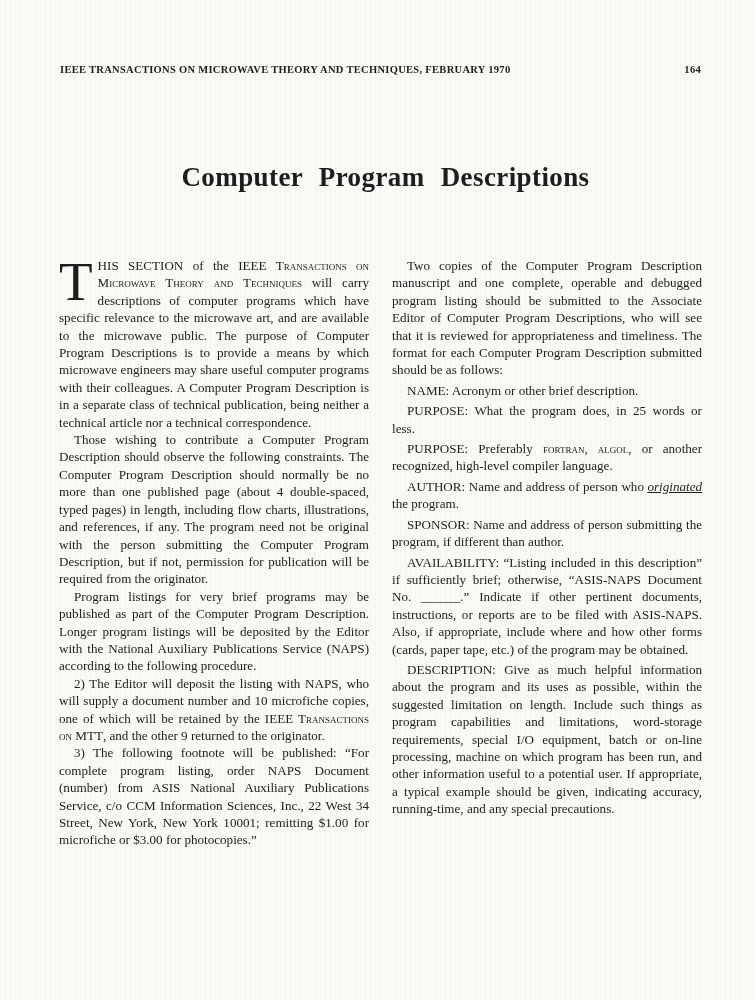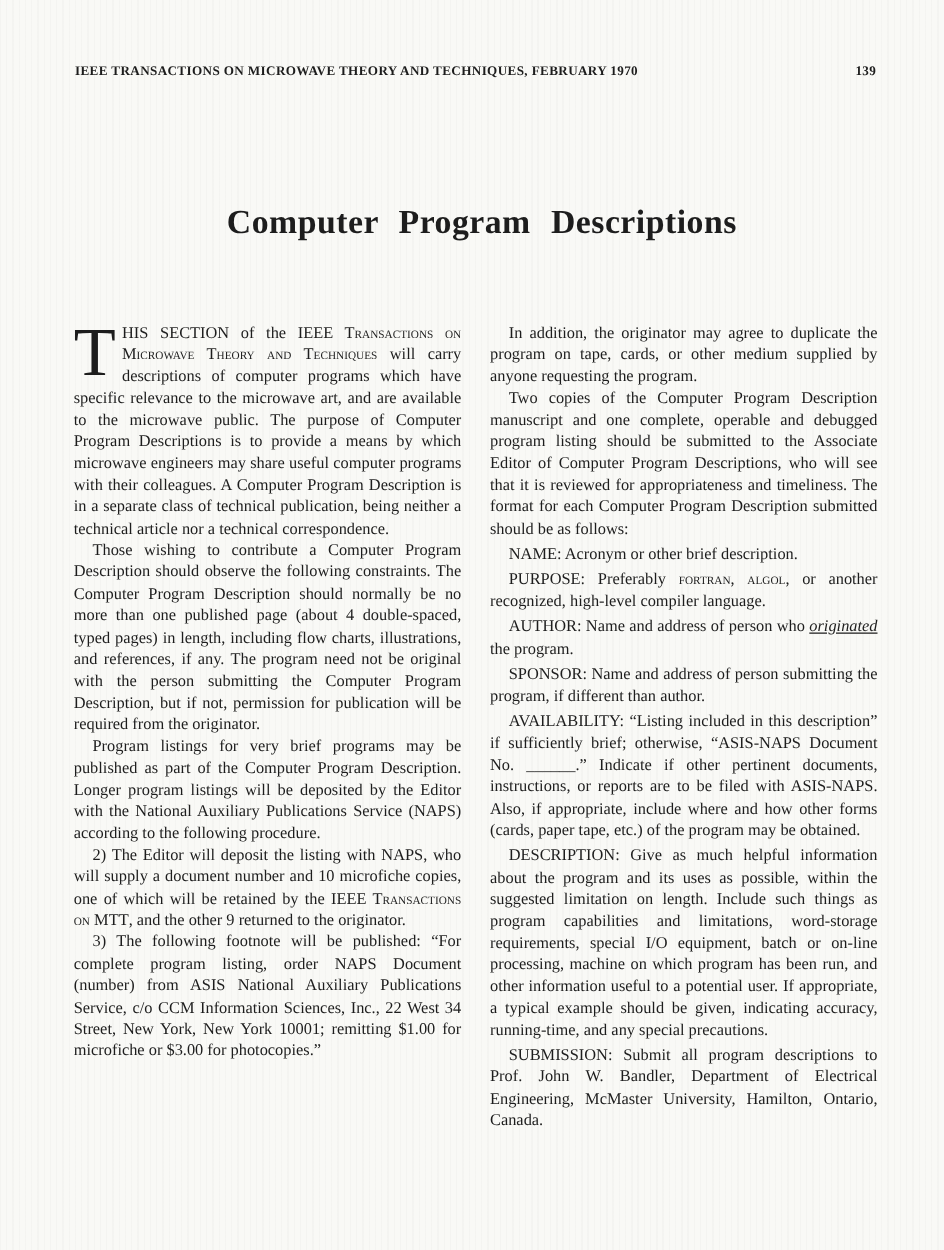--- a/index.html
+++ b/index.html
@@ -12,21 +12,21 @@
   .page{
     position:relative;
     width:755px;height:1000px;
     background:
       repeating-linear-gradient(90deg, rgba(0,0,0,0.018) 0px, rgba(0,0,0,0.018) 1px, rgba(0,0,0,0) 1px, rgba(0,0,0,0) 5px),
       #f9f9f6;
     color:#1d1d1d;
   }
   .running-head{
     position:absolute;
-    top:52px;left:60px;right:54px;
+    top:64px;left:60px;right:54px;
     display:flex;
     justify-content:space-between;
     align-items:flex-start;
     font-size:10.5px;
     font-weight:bold;
     letter-spacing:0.3px;
     font-family:Liberation Serif, serif;
   }
   .article-title{
     position:absolute;
@@ -63,39 +63,38 @@
   .smallcaps{font-variant:small-caps;}
   .italic{font-style:italic;text-decoration:underline;}
 </style>
 </head>
 <body>
 
 <div class="page">
 
   <div class="running-head">
     <span>IEEE TRANSACTIONS ON MICROWAVE THEORY AND TECHNIQUES, FEBRUARY 1970</span>
-    <span>139</span>
+    <span>164</span>
   </div>
 
   <h1 class="article-title">Computer Program Descriptions</h1>
 
   <div class="columns">
     <div class="column">
         <p class="para"><span class="dropcap">T</span><span>HIS SECTION of the </span><span class="smallcaps">IEEE Transactions on Microwave Theory and Techniques</span><span> will carry descriptions of computer programs which have specific relevance to the microwave art, and are available to the microwave public. The purpose of Computer Program Descriptions is to provide a means by which microwave engineers may share useful computer programs with their colleagues. A Computer Program Description is in a separate class of technical publication, being neither a technical article nor a technical correspondence.</span></p>
         <p class="para indent"><span>Those wishing to contribute a Computer Program Description should observe the following constraints. The Computer Program Description should normally be no more than one published page (about 4 double-spaced, typed pages) in length, including flow charts, illustrations, and references, if any. The program need not be original with the person submitting the Computer Program Description, but if not, permission for publication will be required from the originator.</span></p>
         <p class="para indent"><span>Program listings for very brief programs may be published as part of the Computer Program Description. Longer program listings will be deposited by the Editor with the National Auxiliary Publications Service (NAPS) according to the following procedure.</span></p>
         <p class="para indent"><span>2) The Editor will deposit the listing with NAPS, who will supply a document number and 10 microfiche copies, one of which will be retained by the </span><span class="smallcaps">IEEE Transactions on MTT</span><span>, and the other 9 returned to the originator.</span></p>
         <p class="para indent"><span>3) The following footnote will be published: “For complete program listing, order NAPS Document (number) from ASIS National Auxiliary Publications Service, c/o CCM Information Sciences, Inc., 22 West 34 Street, New York, New York 10001; remitting $1.00 for microfiche or $3.00 for photocopies.”</span></p>
       </div>
     <div class="column">
-        <p class="para indent"><span>In addition, the originator may agree to duplicate the program on tape, cards, or other medium supplied by anyone requesting the program.</span></p>
         <p class="para indent"><span>Two copies of the Computer Program Description manuscript and one complete, operable and debugged program listing should be submitted to the Associate Editor of Computer Program Descriptions, who will see that it is reviewed for appropriateness and timeliness. The format for each Computer Program Description submitted should be as follows:</span></p>
         <p class="para indent space-before"><span>NAME:</span><span> Acronym or other brief description.</span></p>
+        <p class="para indent space-before"><span>PURPOSE:</span><span> What the program does, in 25 words or less.</span></p>
         <p class="para indent space-before"><span>PURPOSE:</span><span> Preferably </span><span class="smallcaps">fortran</span><span>, </span><span class="smallcaps">algol</span><span>, or another recognized, high-level compiler language.</span></p>
         <p class="para indent space-before"><span>AUTHOR:</span><span> Name and address of person who </span><span class="italic">originated</span><span> the program.</span></p>
         <p class="para indent space-before"><span>SPONSOR:</span><span> Name and address of person submitting the program, if different than author.</span></p>
         <p class="para indent space-before"><span>AVAILABILITY:</span><span> “Listing included in this description” if sufficiently brief; otherwise, “ASIS-NAPS Document No. ______.” Indicate if other pertinent documents, instructions, or reports are to be filed with ASIS-NAPS. Also, if appropriate, include where and how other forms (cards, paper tape, etc.) of the program may be obtained.</span></p>
         <p class="para indent space-before"><span>DESCRIPTION:</span><span> Give as much helpful information about the program and its uses as possible, within the suggested limitation on length. Include such things as program capabilities and limitations, word-storage requirements, special I/O equipment, batch or on-line processing, machine on which program has been run, and other information useful to a potential user. If appropriate, a typical example should be given, indicating accuracy, running-time, and any special precautions.</span></p>
-        <p class="para indent space-before"><span>SUBMISSION:</span><span> Submit all program descriptions to Prof. John W. Bandler, Department of Electrical Engineering, McMaster University, Hamilton, Ontario, Canada.</span></p>
       </div>
   </div>
 
 </div>
 
 </body></html>

